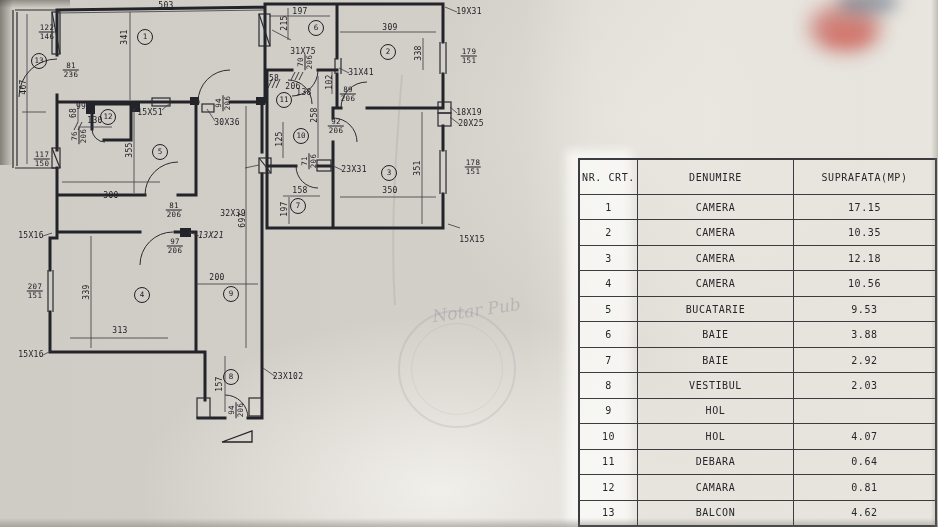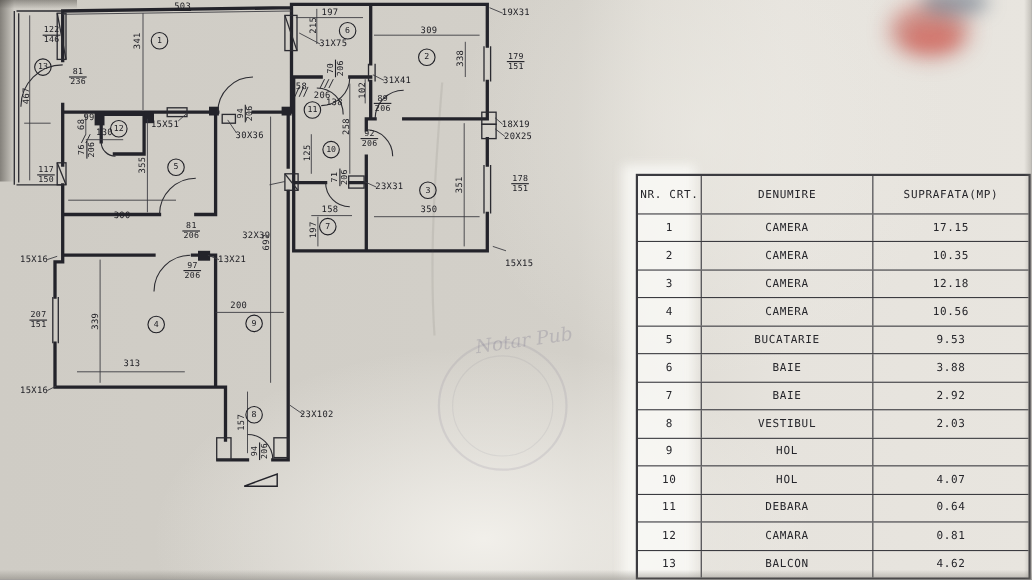--- a/index.html
+++ b/index.html
@@ -255,32 +255,32 @@
       </div>
       <div class="lbl frac vert" style="left: 309px; top: 161px;">
         <span>71</span>
         <span>206</span>
       </div>
       <div class="lbl frac vert" style="left: 236px; top: 410px;">
         <span>94</span>
         <span>206</span>
       </div>
       <div class="lbl fix" style="left: 469px; top: 12px;">19X31</div>
-      <div class="lbl fix" style="left: 303px; top: 40px;">31X75</div>
+      <div class="lbl fix" style="left: 303px; top: 52px;">31X75</div>
       <div class="lbl fix" style="left: 361px; top: 73px;">31X41</div>
       <div class="lbl fix" style="left: 469px; top: 113px;">18X19</div>
       <div class="lbl fix" style="left: 471px; top: 124px;">20X25</div>
       <div class="lbl fix" style="left: 150px; top: 113px;">15X51</div>
       <div class="lbl fix" style="left: 227px; top: 123px;">30X36</div>
       <div class="lbl fix" style="left: 233px; top: 168px; margin-top: 46px;">32X39</div>
       <div class="lbl fix" style="left: 354px; top: 170px;">23X31</div>
       <div class="lbl fix" style="left: 472px; top: 228px; margin-top: 12px;">15X15</div>
       <div class="lbl fix" style="left: 31px; top: 236px;">15X16</div>
       <div class="lbl fix" style="left: 31px; top: 355px;">15X16</div>
-      <div class="lbl fix" style="left: 211px; top: 236px;">13X21</div>
+      <div class="lbl fix" style="left: 211px; top: 236px; font-style: italic;">13X21</div>
       <div class="lbl fix" style="left: 288px; top: 377px;">23X102</div>
     </div>
 
   <div id="white-strip"></div>
   <div id="rtable">
     <div id="rt-head">
         <div class="th c0">NR. CRT.</div>
         <div class="th c1">DENUMIRE</div>
         <div class="th c2">SUPRAFATA(MP)</div>
       </div>

